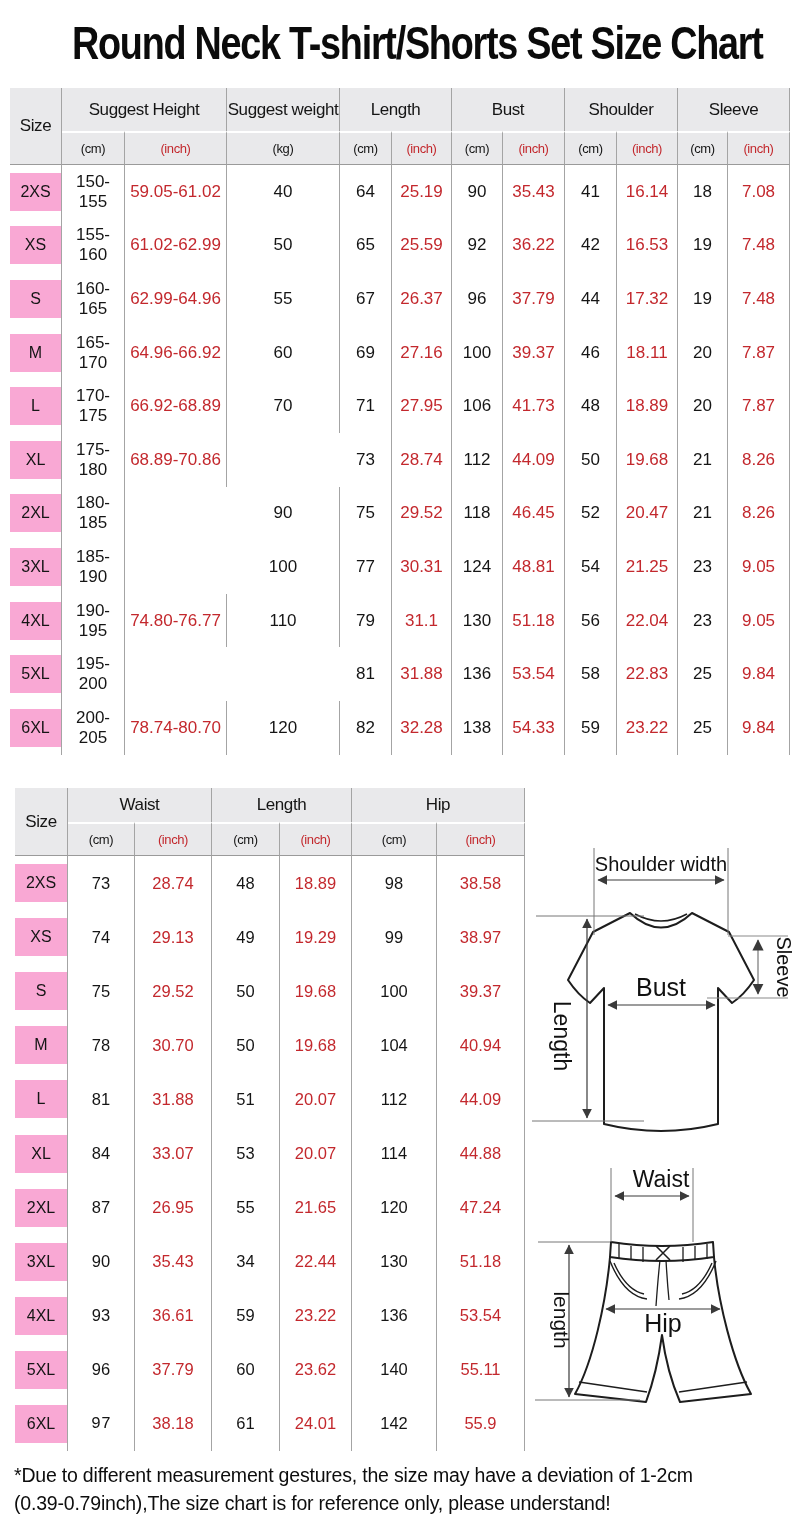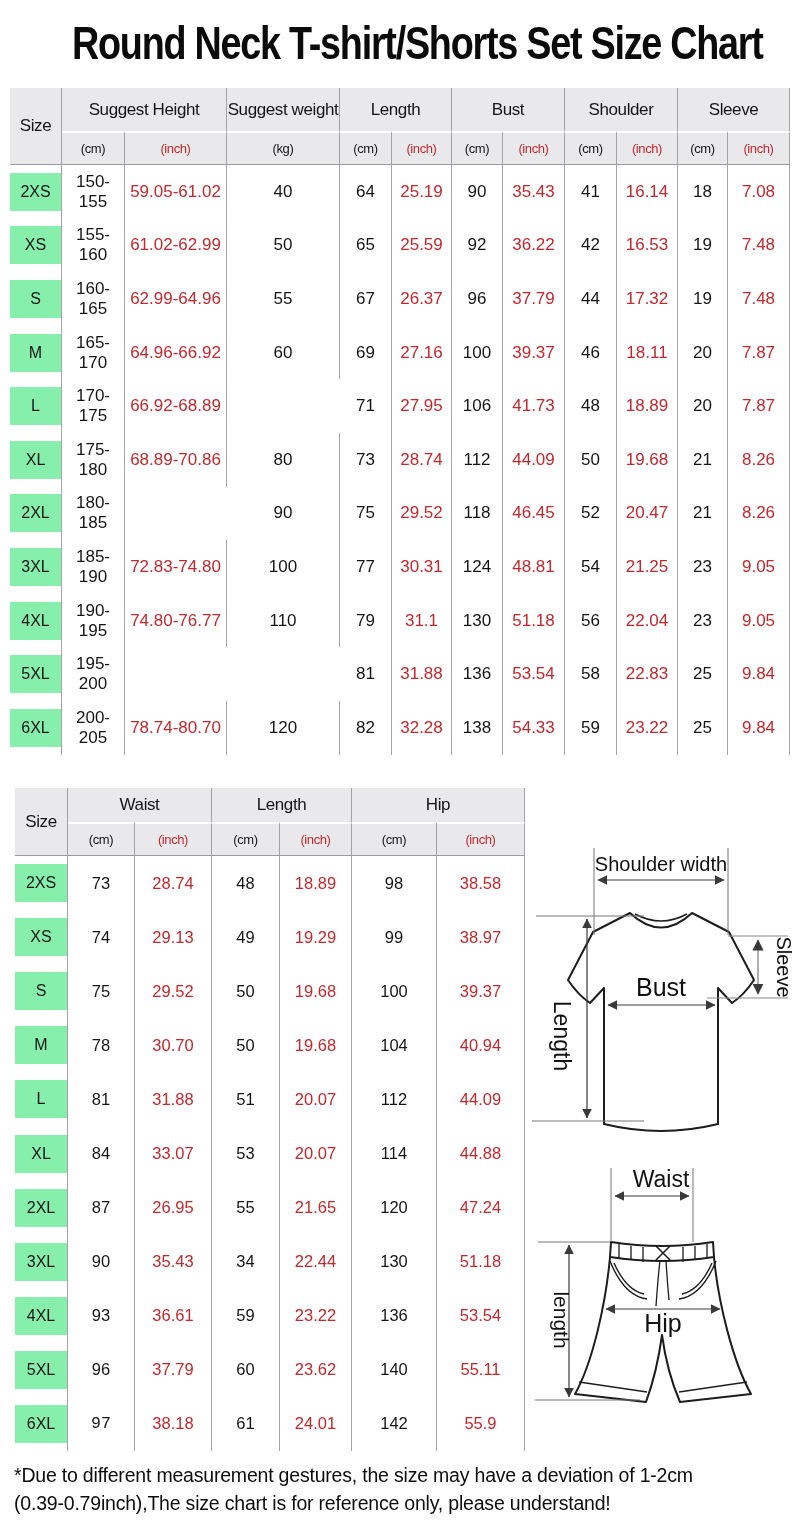--- a/index.html
+++ b/index.html
@@ -13,21 +13,21 @@
   #table2{left:15px;top:788px;}
   .cell{display:flex;align-items:center;justify-content:center;
         border-right:1px solid #a4a4a4;box-sizing:border-box;text-align:center;}
   .th{background:#e9e9eb;font-size:17px;letter-spacing:-0.4px;}
   .th.sub{border-top:2px solid #ffffff;border-bottom:1px solid #9a9a9a;font-size:13px;}
   .th.size-h{border-bottom:1px solid #9a9a9a;font-size:17px;}
   .td{font-size:17px;background:#fff;}
   #table2 .td{font-size:16.5px;}
   .red{color:var(--accent,#c3282d);}
   .size-cell{padding:0;}
-  .size-blk{width:100%;height:38px;background:#86efac;display:flex;
+  .size-blk{width:100%;height:38px;background:#f9a8d4;display:flex;
             align-items:center;justify-content:center;font-size:16px;}
   .diagram{position:absolute;}
   #tshirtSvg{left:530px;top:840px;}
   #shortsSvg{left:530px;top:1150px;}
   .dimtext{font-family:"Liberation Sans","DejaVu Sans",sans-serif;fill:#111;}
   .footnote{position:absolute;left:14px;top:1461px;width:780px;
             font-size:19.5px;line-height:28px;color:#0d0d0d;letter-spacing:-0.2px;
             white-space:nowrap;}
 </style>
 </head>
@@ -110,34 +110,34 @@
       <div class="cell td red" style="grid-area: 6 / 8;">39.37</div>
       <div class="cell td" style="grid-area: 6 / 9;">46</div>
       <div class="cell td red" style="grid-area: 6 / 10;">18.11</div>
       <div class="cell td" style="grid-area: 6 / 11;">20</div>
       <div class="cell td red" style="grid-area: 6 / 12;">7.87</div>
       <div class="cell td size-cell" style="grid-area: 7 / 1;">
         <div class="size-blk">L</div>
       </div>
       <div class="cell td" style="grid-area: 7 / 2;">170-175</div>
       <div class="cell td red" style="grid-area: 7 / 3;">66.92-68.89</div>
+      <div class="cell td" style="grid-area: 7 / 4;">70</div>
       <div class="cell td" style="grid-area: 7 / 5;">71</div>
       <div class="cell td red" style="grid-area: 7 / 6;">27.95</div>
       <div class="cell td" style="grid-area: 7 / 7;">106</div>
       <div class="cell td red" style="grid-area: 7 / 8;">41.73</div>
       <div class="cell td" style="grid-area: 7 / 9;">48</div>
       <div class="cell td red" style="grid-area: 7 / 10;">18.89</div>
       <div class="cell td" style="grid-area: 7 / 11;">20</div>
       <div class="cell td red" style="grid-area: 7 / 12;">7.87</div>
       <div class="cell td size-cell" style="grid-area: 8 / 1;">
         <div class="size-blk">XL</div>
       </div>
       <div class="cell td" style="grid-area: 8 / 2;">175-180</div>
       <div class="cell td red" style="grid-area: 8 / 3;">68.89-70.86</div>
-      <div class="cell td" style="grid-area: 8 / 4;">80</div>
       <div class="cell td" style="grid-area: 8 / 5;">73</div>
       <div class="cell td red" style="grid-area: 8 / 6;">28.74</div>
       <div class="cell td" style="grid-area: 8 / 7;">112</div>
       <div class="cell td red" style="grid-area: 8 / 8;">44.09</div>
       <div class="cell td" style="grid-area: 8 / 9;">50</div>
       <div class="cell td red" style="grid-area: 8 / 10;">19.68</div>
       <div class="cell td" style="grid-area: 8 / 11;">21</div>
       <div class="cell td red" style="grid-area: 8 / 12;">8.26</div>
       <div class="cell td size-cell" style="grid-area: 9 / 1;">
         <div class="size-blk">2XL</div>
@@ -149,21 +149,20 @@
       <div class="cell td" style="grid-area: 9 / 7;">118</div>
       <div class="cell td red" style="grid-area: 9 / 8;">46.45</div>
       <div class="cell td" style="grid-area: 9 / 9;">52</div>
       <div class="cell td red" style="grid-area: 9 / 10;">20.47</div>
       <div class="cell td" style="grid-area: 9 / 11;">21</div>
       <div class="cell td red" style="grid-area: 9 / 12;">8.26</div>
       <div class="cell td size-cell" style="grid-area: 10 / 1;">
         <div class="size-blk">3XL</div>
       </div>
       <div class="cell td" style="grid-area: 10 / 2;">185-190</div>
-      <div class="cell td red" style="grid-area: 10 / 3;">72.83-74.80</div>
       <div class="cell td" style="grid-area: 10 / 4;">100</div>
       <div class="cell td" style="grid-area: 10 / 5;">77</div>
       <div class="cell td red" style="grid-area: 10 / 6;">30.31</div>
       <div class="cell td" style="grid-area: 10 / 7;">124</div>
       <div class="cell td red" style="grid-area: 10 / 8;">48.81</div>
       <div class="cell td" style="grid-area: 10 / 9;">54</div>
       <div class="cell td red" style="grid-area: 10 / 10;">21.25</div>
       <div class="cell td" style="grid-area: 10 / 11;">23</div>
       <div class="cell td red" style="grid-area: 10 / 12;">9.05</div>
       <div class="cell td size-cell" style="grid-area: 11 / 1;">

